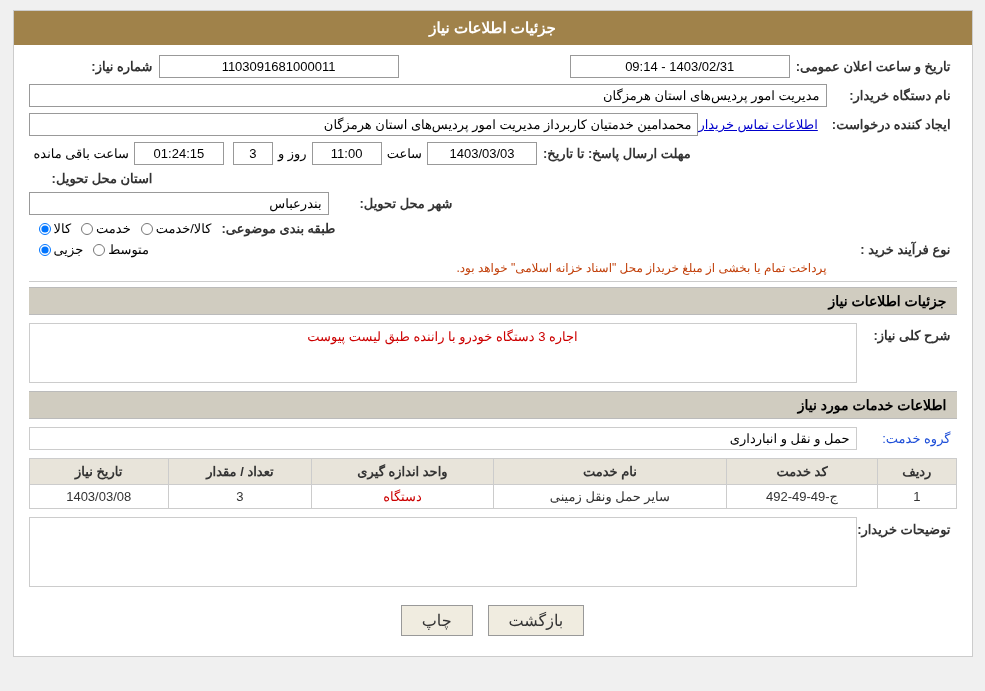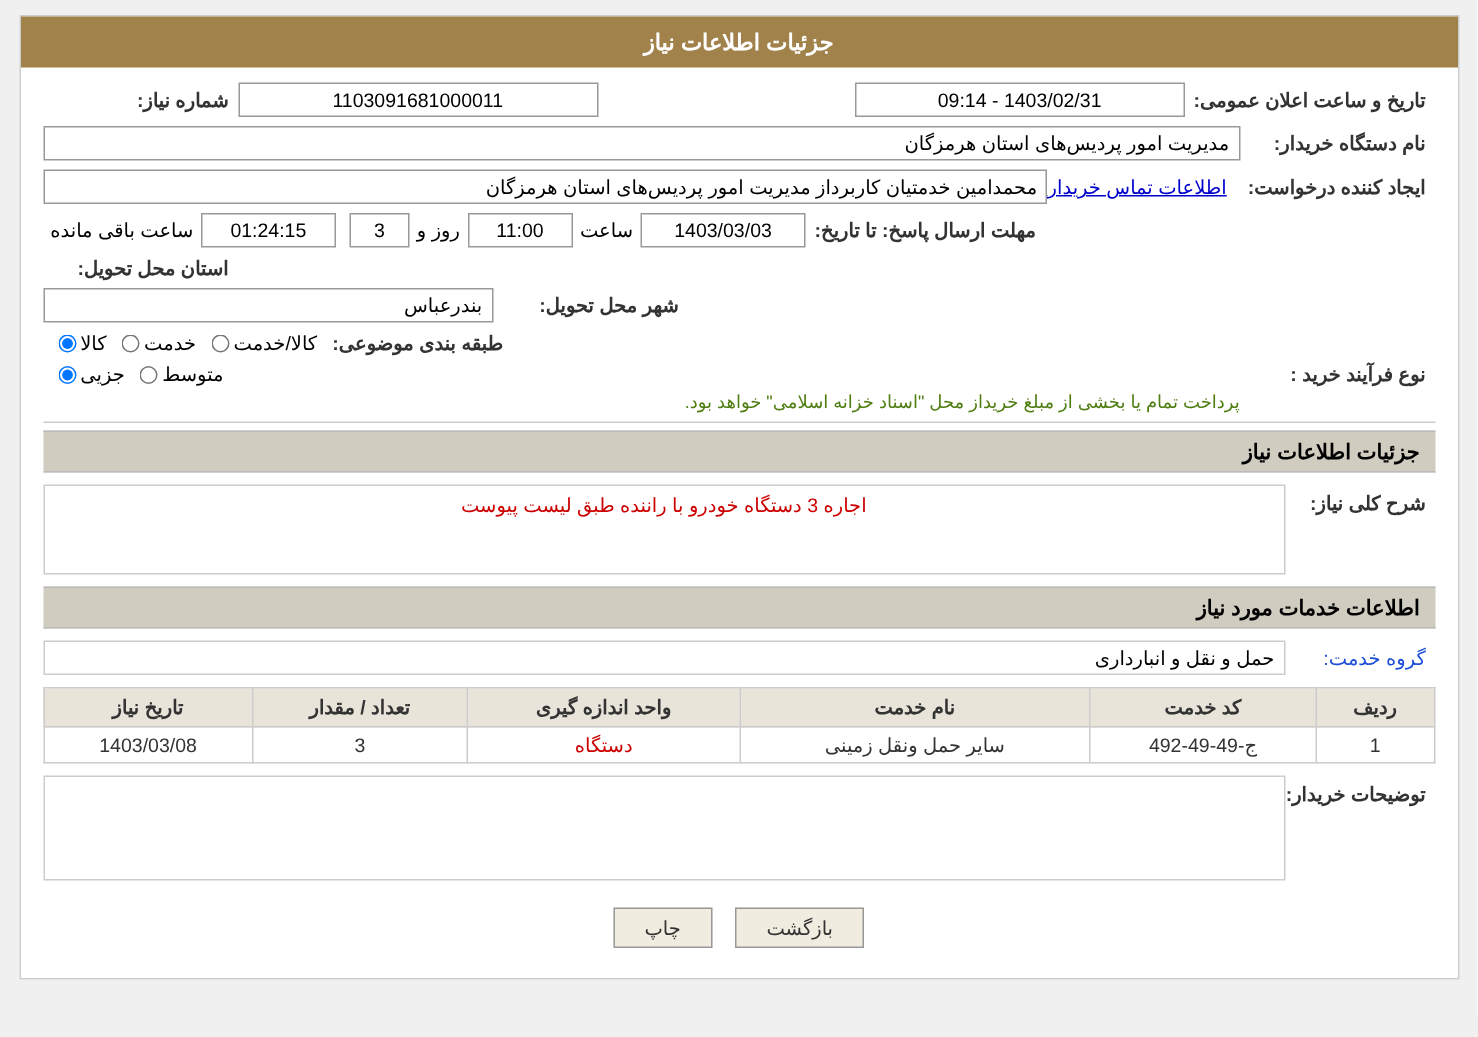--- a/index.html
+++ b/index.html
@@ -181,21 +181,21 @@
       justify-content: center;
       gap: 15px;
       padding: 10px 0;
     }
     .btn {
       background: #f0ece0;
       border: 1px solid #999;
       padding: 5px 20px;
       cursor: pointer;
       font-family: Tahoma, Arial, sans-serif;
-      font-size: 13px;
+      font-size: 16px;
       color: #333;
     }
     .divider {
       border-top: 1px solid #ccc;
       margin: 5px 0;
     }
     .small-radio {
       width: 12px;
       height: 12px;
     }
@@ -272,21 +272,21 @@
         <div class="radio-group" style="justify-content:flex-end; margin-bottom:4px;">
           <div class="radio-item">
             <span>متوسط</span>
             <input type="radio" name="noe" class="small-radio" style="">
           </div>
           <div class="radio-item">
             <span>جزیی</span>
             <input type="radio" name="noe" checked="" class="small-radio" style="">
           </div>
         </div>
-        <div style="font-size:12px; color:#4d7c0f;">پرداخت تمام یا بخشی از مبلغ خریداز محل "اسناد خزانه اسلامی" خواهد بود.</div>
+        <div style="font-size:12px; color:#c2410c;">پرداخت تمام یا بخشی از مبلغ خریداز محل "اسناد خزانه اسلامی" خواهد بود.</div>
       </div>
     </div>
 
     <div class="divider"></div>
 
     <div class="section-header">جزئیات اطلاعات نیاز</div>
 
     <div class="sharh-row">
       <span class="sharh-label">شرح کلی نیاز:</span>
       <div class="sharh-content">

